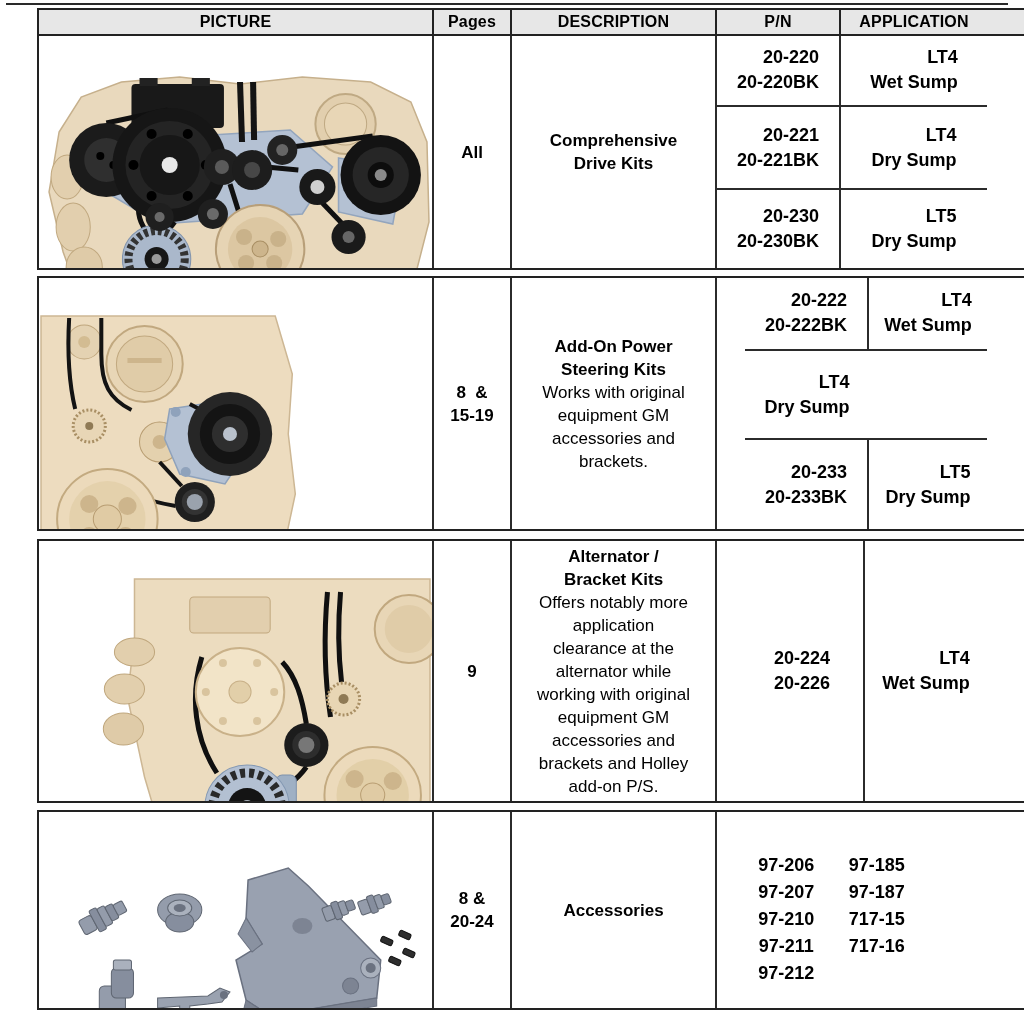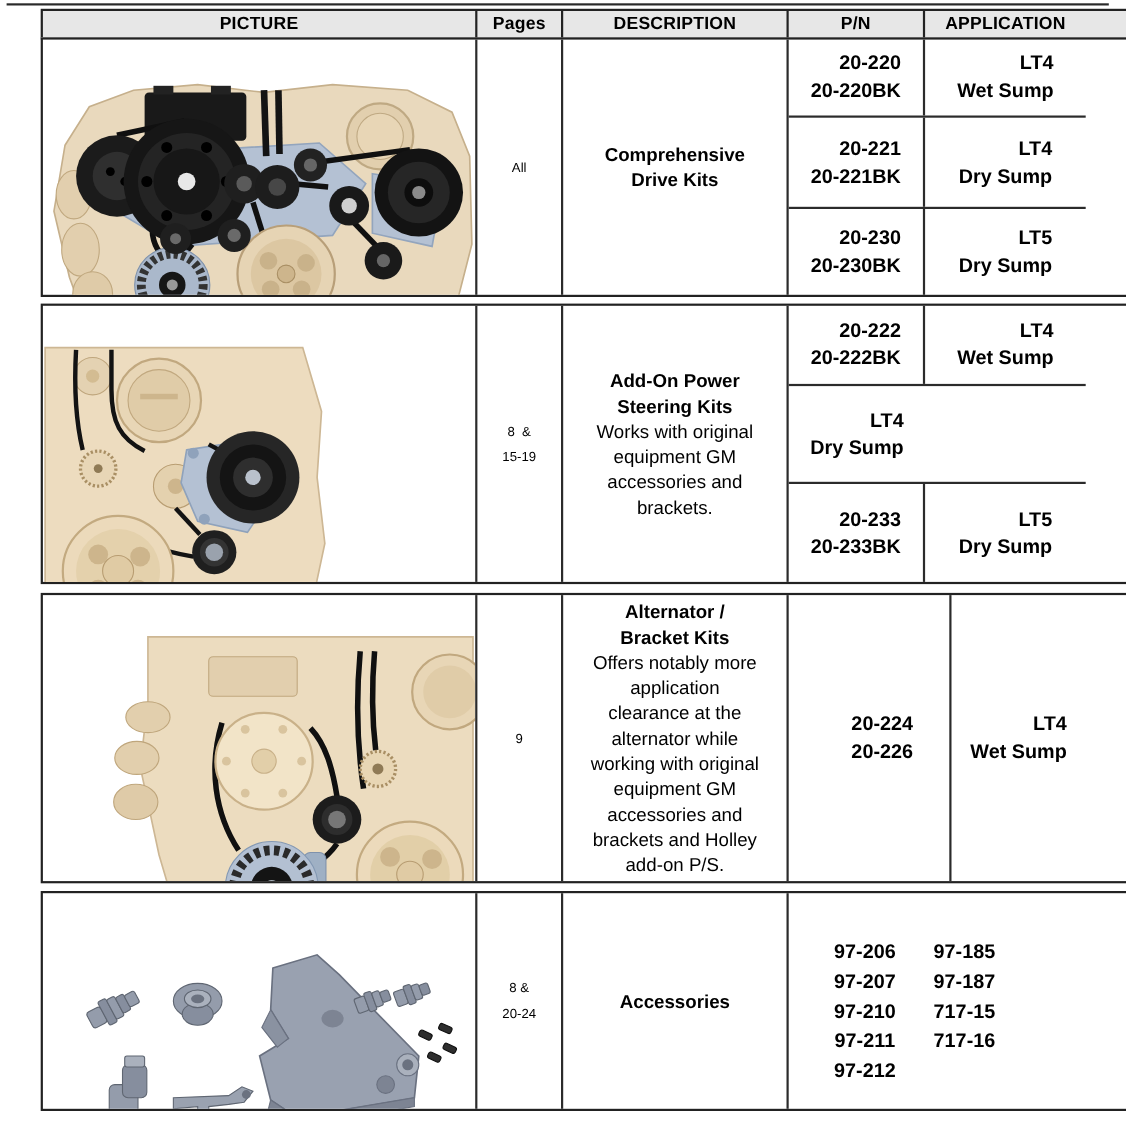--- a/index.html
+++ b/index.html
@@ -13,26 +13,26 @@
   .hdr .hcell:first-child{border-left:none;}
   .section{display:grid;grid-template-columns:393px 78px 205px 272px;border:2px solid #222;
        box-sizing:border-box;background:#fff;}
   .sec1{height:236px;margin-top:-2px;}
   .sec2{height:255px;margin-top:6px;}
   .sec3{height:264px;margin-top:8px;}
   .sec4{height:200px;margin-top:7px;}
   .cell{box-sizing:border-box;border-left:2px solid #2b2b2b;display:flex;flex-direction:column;
        align-items:center;justify-content:center;text-align:center;white-space:pre-wrap;}
   .cell.pic{border-left:none;padding:0;display:block;overflow:hidden;}
-  .pages{font-weight:normal;font-size:12px;line-height:23px;}
+  .pages{font-weight:bold;font-size:17px;line-height:23px;}
   .desc{font-size:17px;line-height:23px;padding:0 18px;}
   .desc .ttl{font-weight:bold;}
   .subgrid{display:grid;box-sizing:border-box;border-left:2px solid #2b2b2b;}
   .sub3a{grid-template-rows:72fr 85fr 79fr;}
-  .sub3b{grid-template-rows:74fr 91fr 90fr;}
+  .sub3b{grid-template-rows:74fr 91fr 90fr;padding-left:28px;}
   .sub1{grid-template-rows:1fr;padding-left:24px;}
   .subrow{display:grid;grid-template-columns:124px 1fr;box-sizing:border-box;border-bottom:2px solid #2b2b2b;}
   .subrow:last-child{border-bottom:none;}
   .pncell,.appcell{display:flex;align-items:center;justify-content:center;text-align:right;
        font-weight:bold;font-size:18px;line-height:25px;white-space:pre-wrap;box-sizing:border-box;}
   .pncell{border-right:2px solid #2b2b2b;}
   .merged{display:flex;flex-direction:row;align-items:flex-start;box-sizing:border-box;
        padding:40px 65px 0 0;}
   .merged .col{flex:1;display:flex;justify-content:center;font-weight:bold;font-size:18px;
        line-height:27px;white-space:pre-wrap;text-align:center;}

